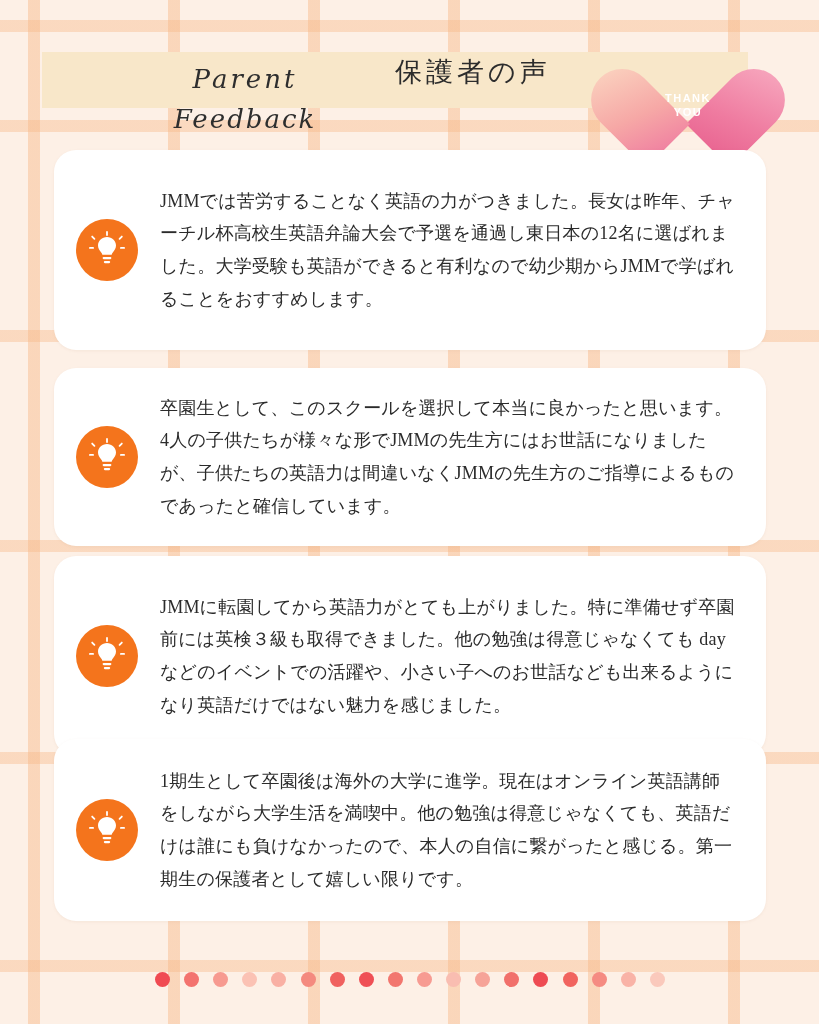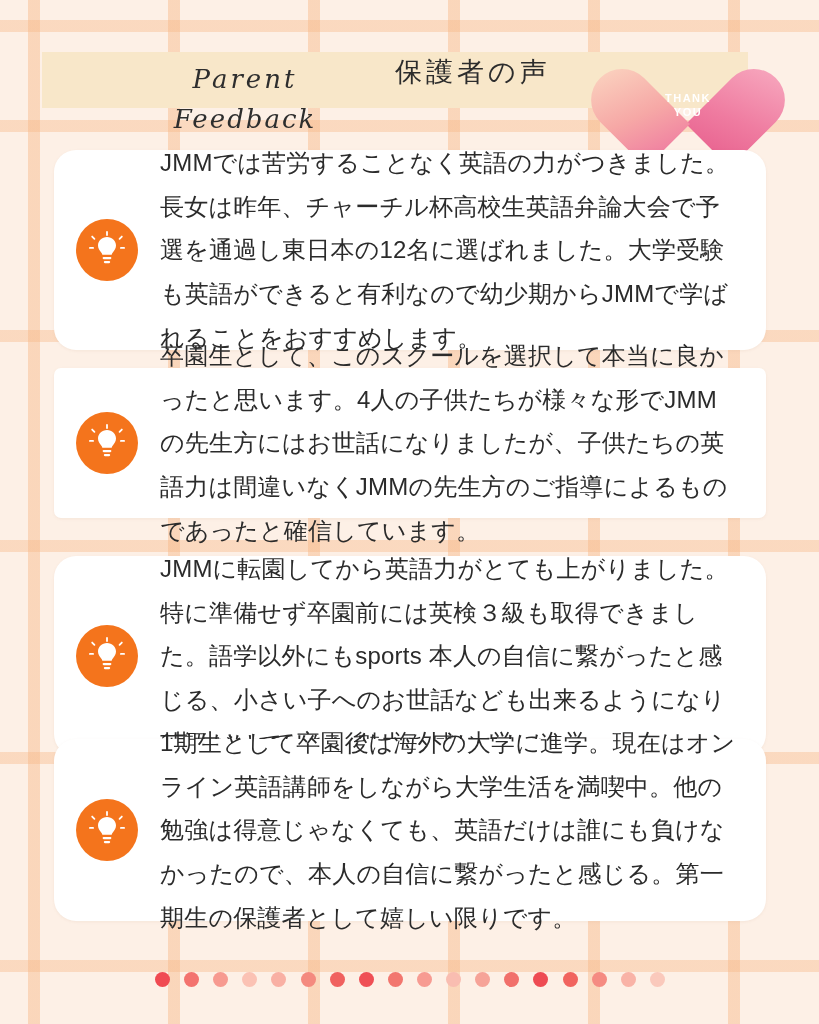--- a/index.html
+++ b/index.html
@@ -164,29 +164,29 @@
     height: 62px;
     margin-left: 22px;
     border-radius: 50%;
     background: #f4741c;
     position: relative;
   }
   .bulb svg { position: absolute; left: 13px; top: 12px; }
   .card-text {
     flex: 1 1 auto;
     margin: 0 30px 0 22px;
-    font-family: Liberation Sans, sans-serif;
-    font-size: 24px;
+    font-family: Liberation Serif, serif;
+    font-size: 18px;
     line-height: 1.82;
     color: #2b2b2b;
     letter-spacing: 0.2px;
   }
 
   #card0 { top: 150px;  height: 200px; }
-  #card1 { top: 368px;  height: 150px; border-radius: 7px; }
+  #card1 { top: 368px;  height: 178px; }
   #card2 { top: 556px;  height: 200px; }
   #card3 { top: 739px;  height: 182px; }
 
   
   .dots {
     position: absolute;
     left: 155px;
     top: 972px;
     width: 510px;
     display: flex;
@@ -261,21 +261,21 @@
         <path d="M18 6c-5 0-9 3.8-9 8.6 0 3 1.6 5 3 6.6.8.9 1.2 1.7 1.3 2.6h9.4c.1-.9.5-1.7 1.3-2.6 1.4-1.6 3-3.6 3-6.6C27 9.8 23 6 18 6z" fill="#fff"></path>
         <rect x="13.6" y="26" width="8.8" height="2.2" rx="1.1" fill="#fff"></rect>
         <rect x="14.8" y="30" width="6.4" height="2.2" rx="1.1" fill="#fff"></rect>
         <rect x="17.1" y="0" width="1.8" height="5" rx="0.9" fill="#fff"></rect>
         <rect x="0" y="16" width="5" height="1.8" rx="0.9" fill="#fff"></rect>
         <rect x="31" y="16" width="5" height="1.8" rx="0.9" fill="#fff"></rect>
         <rect x="3.4" y="4.2" width="1.8" height="5" rx="0.9" fill="#fff" transform="rotate(-45 4.3 6.7)"></rect>
         <rect x="30.8" y="4.2" width="1.8" height="5" rx="0.9" fill="#fff" transform="rotate(45 31.7 6.7)"></rect>
       </svg>
     </div>
-    <div class="card-text">JMMに転園してから英語力がとても上がりました。特に準備せず卒園前には英検３級も取得できました。語学以外にもsports 本人の自信に繋がったと感じる、小さい子へのお世話なども出来るようになり英語だけではない魅力を感じました。</div>
+    <div class="card-text">JMMに転園してから英語力がとても上がりました。特に準備せず卒園前には英検３級も取得できました。他の勉強は得意じゃなくても dayなどのイベントでの活躍や、小さい子へのお世話なども出来るようになり英語だけではない魅力を感じました。</div>
   </div>
 
   <div class="card" id="card3">
     <div class="bulb">
       <svg width="36" height="38" viewBox="0 0 36 38" fill="none">
         <path d="M18 6c-5 0-9 3.8-9 8.6 0 3 1.6 5 3 6.6.8.9 1.2 1.7 1.3 2.6h9.4c.1-.9.5-1.7 1.3-2.6 1.4-1.6 3-3.6 3-6.6C27 9.8 23 6 18 6z" fill="#fff"></path>
         <rect x="13.6" y="26" width="8.8" height="2.2" rx="1.1" fill="#fff"></rect>
         <rect x="14.8" y="30" width="6.4" height="2.2" rx="1.1" fill="#fff"></rect>
         <rect x="17.1" y="0" width="1.8" height="5" rx="0.9" fill="#fff"></rect>
         <rect x="0" y="16" width="5" height="1.8" rx="0.9" fill="#fff"></rect>

